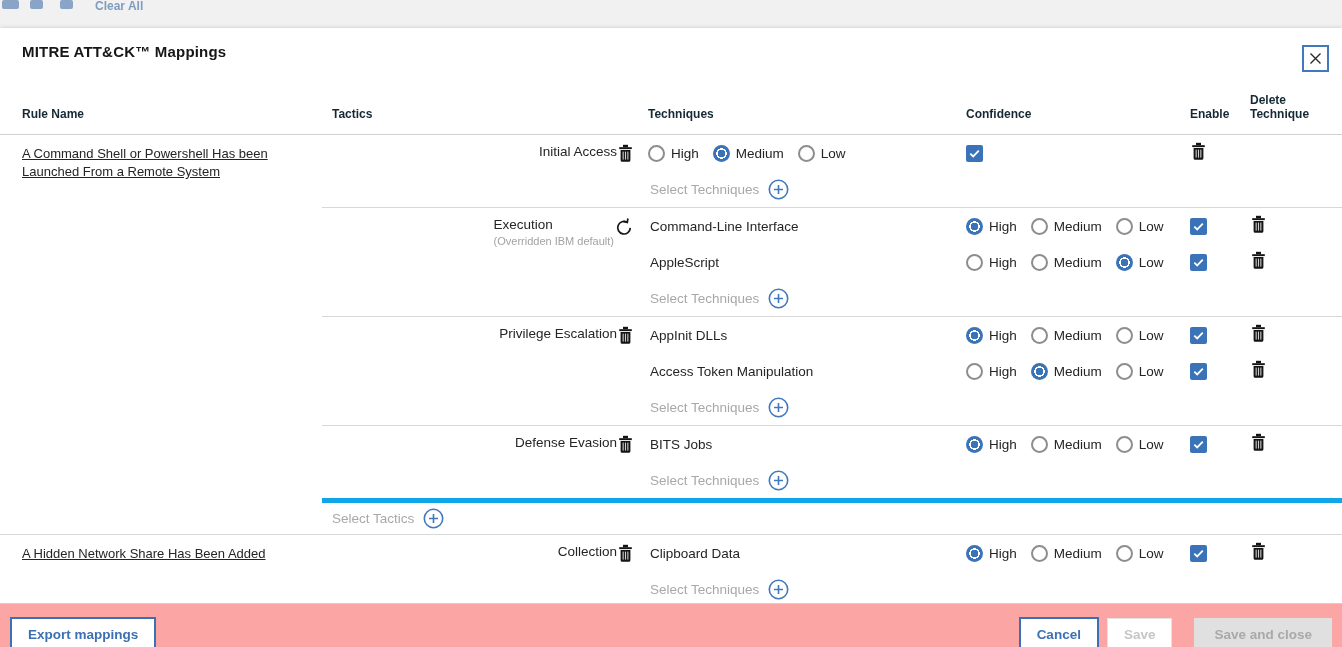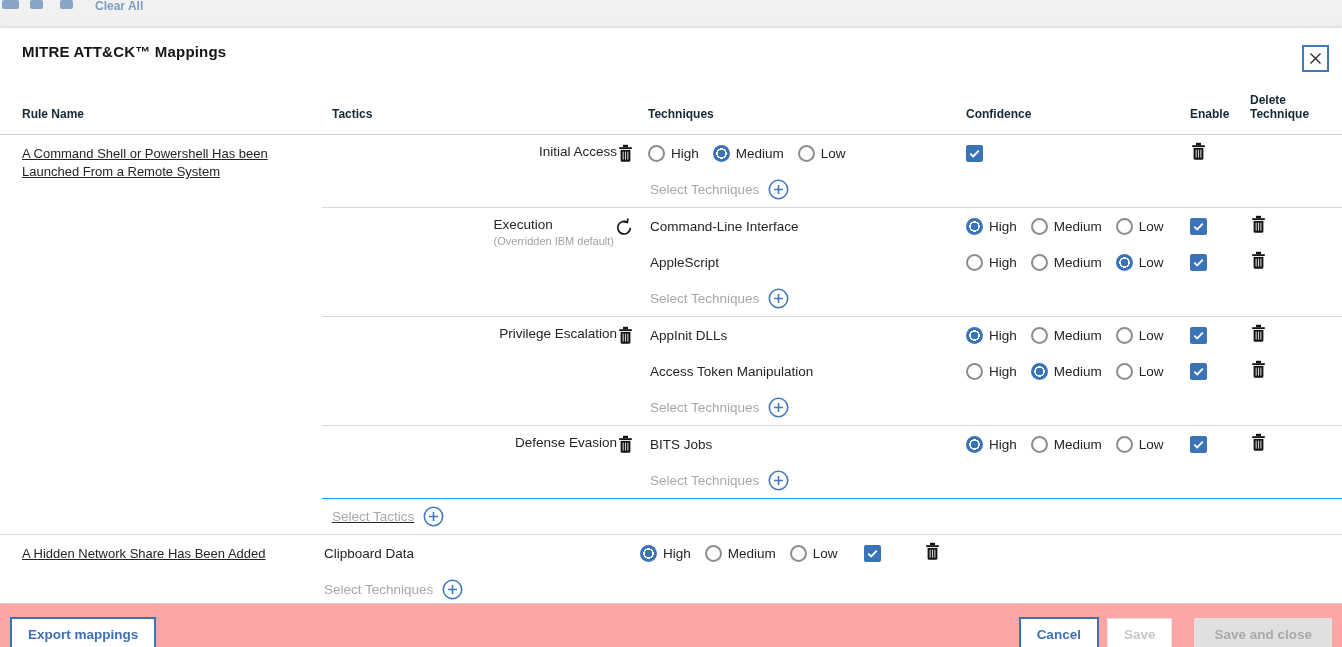--- a/index.html
+++ b/index.html
@@ -51,21 +51,21 @@
   .radio { width:17px; height:17px; border-radius:50%; border:2px solid #8d8d8d; background:#fff; flex:none; }
   .radio.checked { border:none;
        background:radial-gradient(circle, #3b73b9 0 3.6px, #ffffff 3.7px 5.2px, #3b73b9 5.3px 9px); }
   .radio-label { font-size:13.5px; color:#252525; }
 
   .checkbox { width:17px; height:17px; background:#3b73b9; border-radius:2px;
               display:flex; align-items:center; justify-content:center; cursor:pointer; }
 
   .select-row { display:flex; align-items:center; gap:9px; height:36px; }
   .select-label { font-size:13.5px; color:#a8a8a8; padding-left:2px; }
-  .select-tactics-row { border-top:1px solid #0ea5e9; height:36px; display:flex; align-items:center; gap:9px;text-decoration:underline; }
+  .select-tactics-row { border-top:5px solid #0ea5e9; height:36px; display:flex; align-items:center; gap:9px; }
   .select-tactics-row .select-label { padding-left:10px; }
 
   
   .footer { position:absolute; left:0; right:0; bottom:0; height:62px; border-top:1px solid #d0d0d0;
             display:flex; align-items:center; justify-content:space-between; padding:0 10px; background:#fca5a5; }
   .btn { font-family:"Liberation Sans", sans-serif; font-size:13.5px; font-weight:bold;
          padding:8px 16px; cursor:pointer; }
   .btn-outline { background:#fff; border:2px solid #3d70b2; color:#3d70b2; }
   .btn-save { background:#fff; border:1px solid #e3e3e3; color:#c6c6c6; cursor:default; }
   .btn-save-close { background:#e0e0e0; border:none; color:#a9a9a9; padding:9px 20px; cursor:default; }
@@ -399,20 +399,33 @@
                   <circle cx="10.5" cy="10.5" r="9.2" fill="none" stroke="#4178be" stroke-width="1.6"></circle>
                   <path d="M10.5 6 v9 M6 10.5 h9" stroke="#4178be" stroke-width="1.6"></path>
                 </svg></span></button>
           </div>
         </div>
       </div>
       <div class="rule-group bt-full">
         <div class="rule-name-cell">A Hidden Network Share Has Been Added</div>
         <div>
           <div class="tactic-group">
+            <div class="tactic-cell">
+              <div>
+                <div class="tactic-name">Collection</div>
+              </div>
+              <button class="icon-btn"><span style="line-height: 0;"><svg width="17" height="19" viewBox="0 0 17 19">
+                    <rect x="6" y="0.8" width="5" height="2.4" fill="#141414"></rect>
+                    <rect x="2.2" y="3.2" width="12.6" height="1.9" fill="#141414"></rect>
+                    <path d="M3.6 6 h9.8 v10.2 a1.6 1.6 0 0 1 -1.6 1.6 h-6.6 a1.6 1.6 0 0 1 -1.6 -1.6 Z" fill="#141414"></path>
+                    <rect x="5.6" y="7.6" width="1.1" height="8" fill="#cfcfcf"></rect>
+                    <rect x="7.95" y="7.6" width="1.1" height="8" fill="#cfcfcf"></rect>
+                    <rect x="10.3" y="7.6" width="1.1" height="8" fill="#cfcfcf"></rect>
+                  </svg></span></button>
+            </div>
             <div>
               <div class="t-row">
                 <div class="tech-name">Clipboard Data</div>
                 <div class="conf-cell">
                   <div class="radio-opt">
                     <div class="radio checked"></div>
                     <div class="radio-label">High</div>
                   </div>
                   <div class="radio-opt">
                     <div class="radio"></div>

